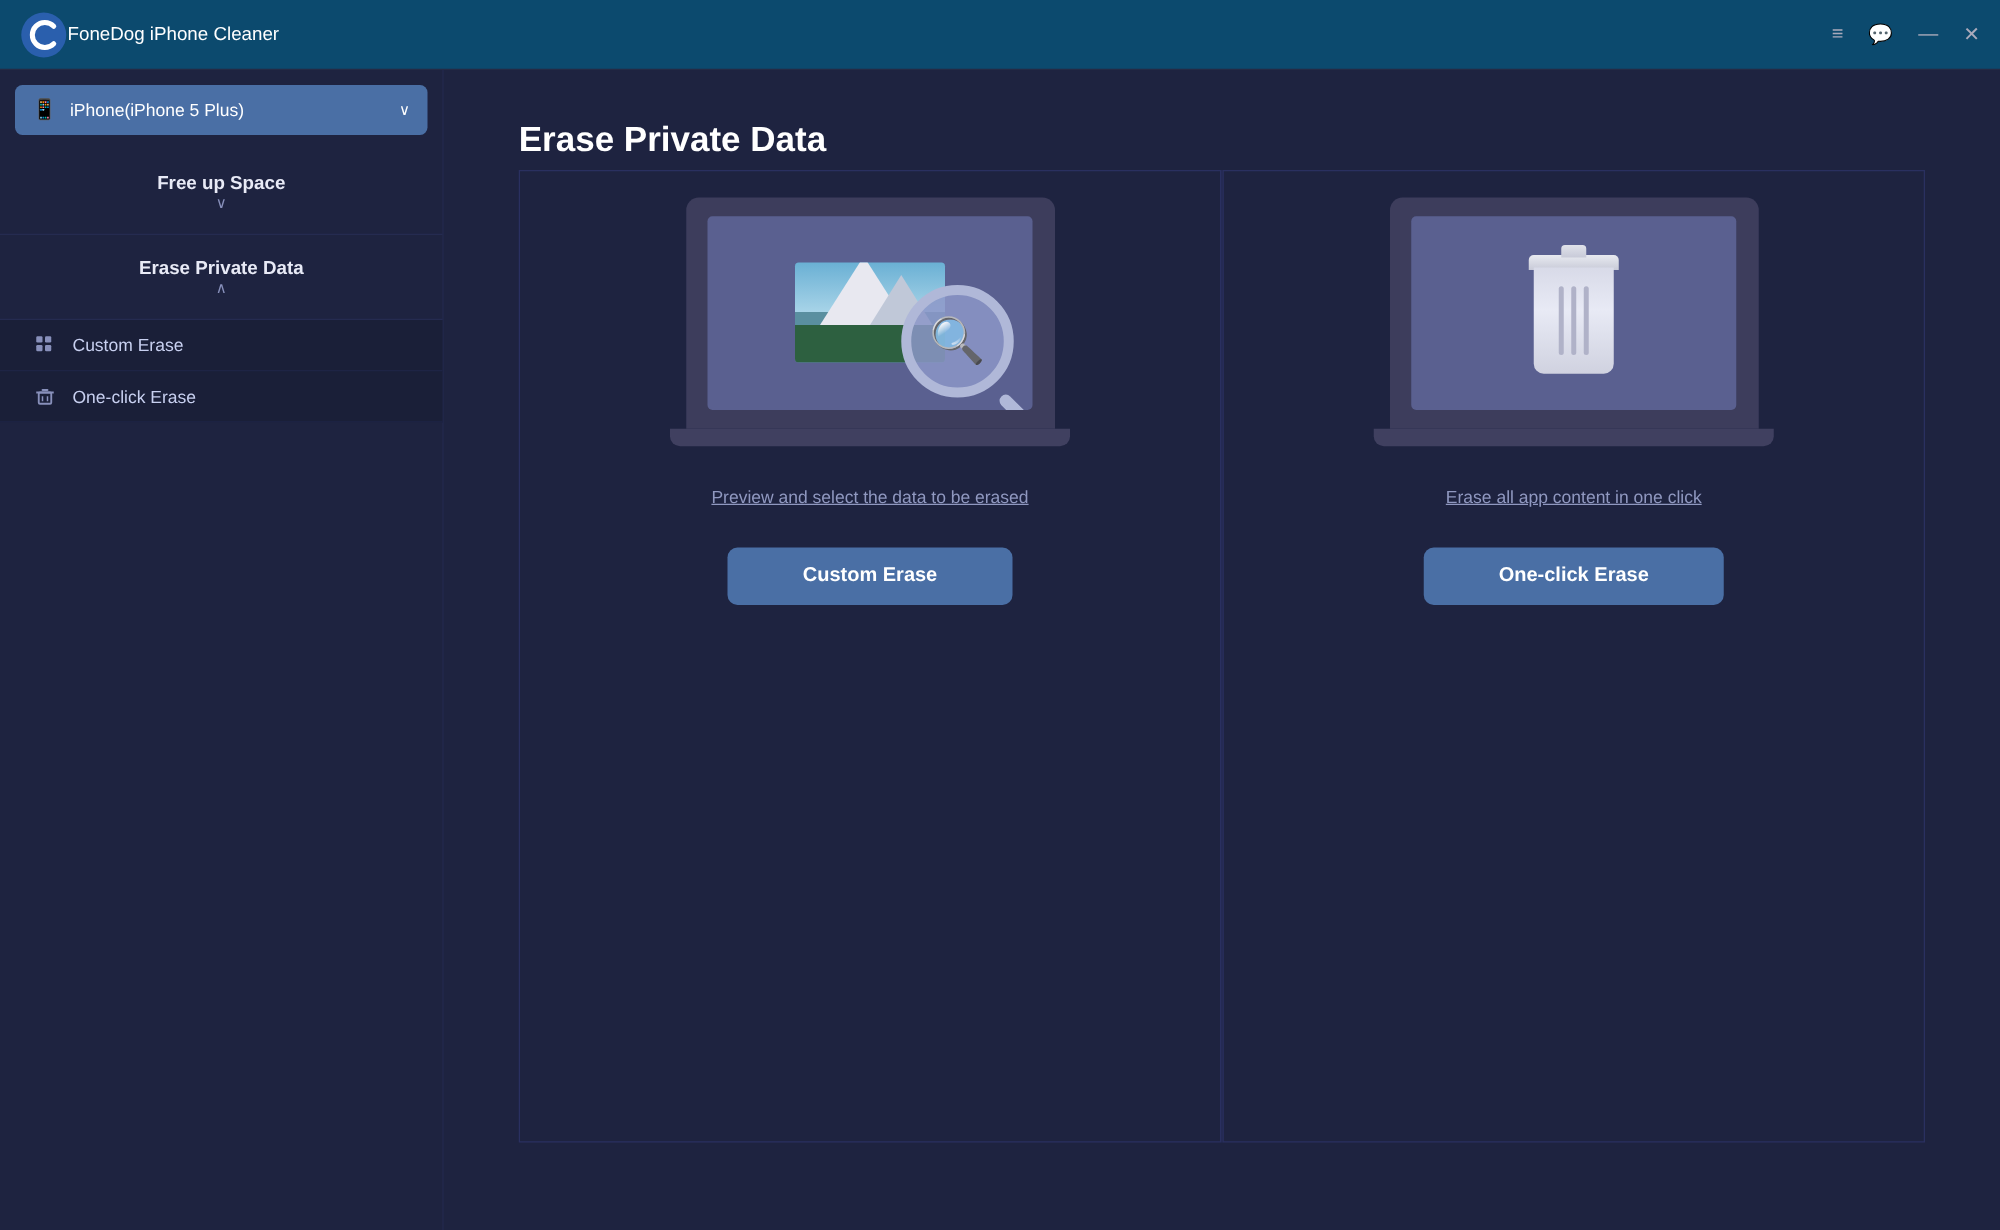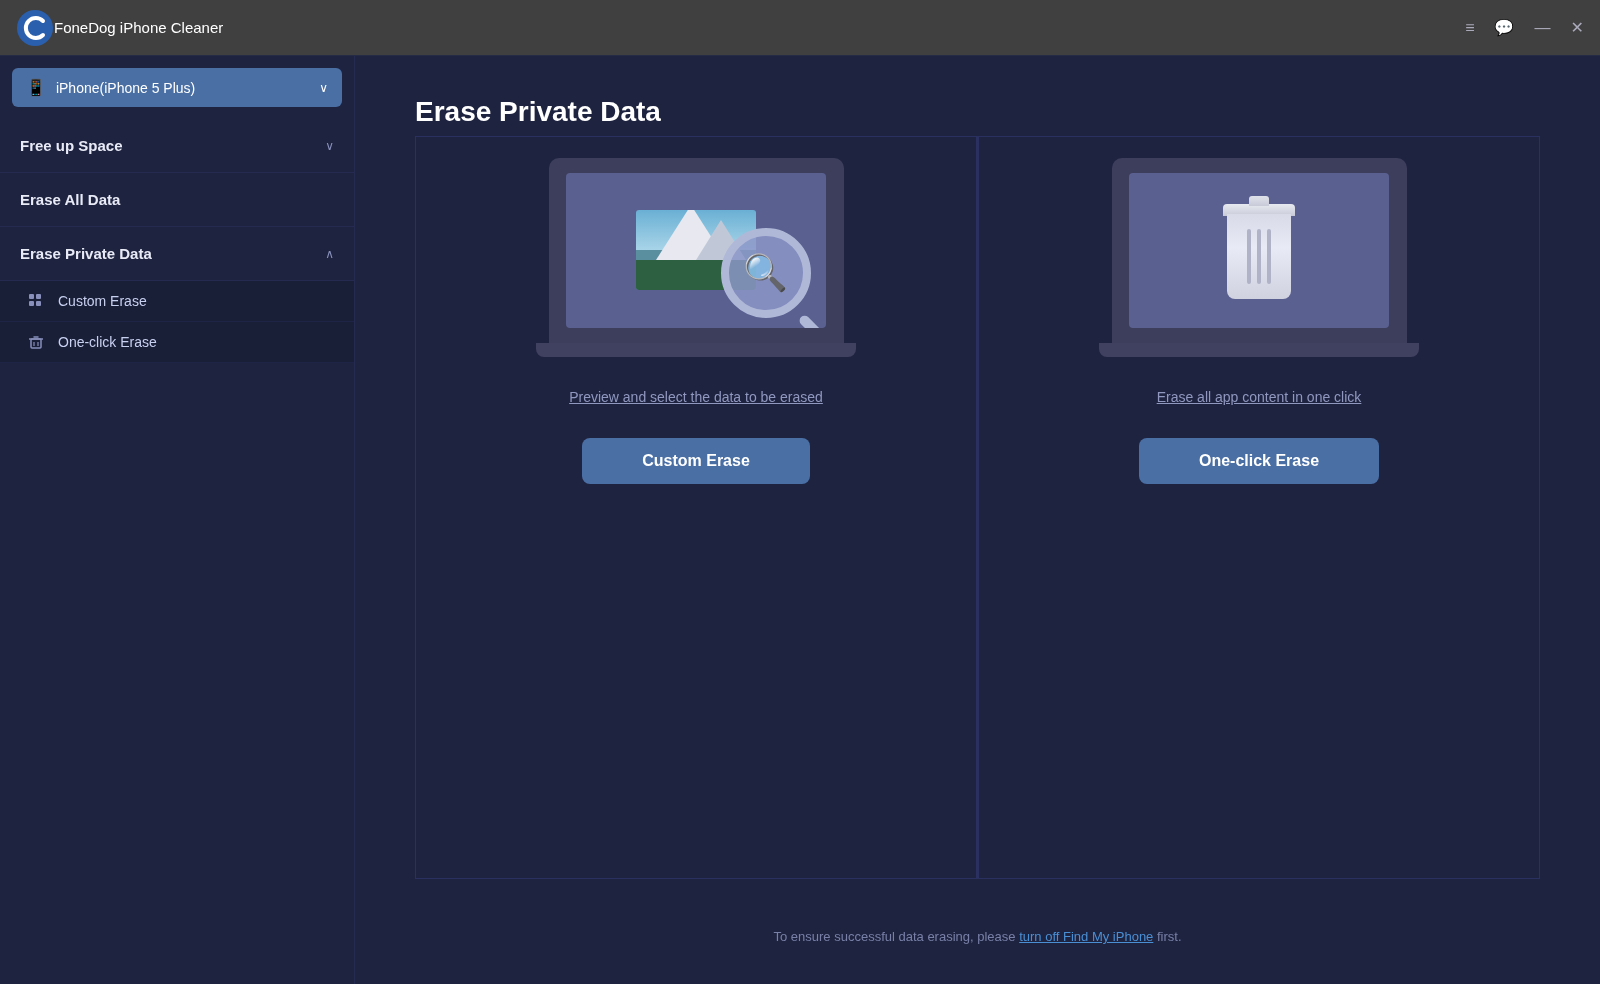--- a/index.html
+++ b/index.html
@@ -11,21 +11,21 @@
       color: #fff;
       overflow: hidden;
       display: flex;
       flex-direction: column;
     }
 
     
     .title-bar {
       display: flex;
       align-items: center;
-      background: #404040;
+      background: #0c4a6e;
       height: 56px;
       padding: 0 16px;
       border-bottom: 1px solid #252b45;
       flex-shrink: 0;
     }
     .title-bar-title {
       font-size: 15px;
       font-weight: 500;
       color: #fff;
       flex: 1;
@@ -89,20 +89,21 @@
       padding: 0;
     }
 
     .sidebar-item-header {
       display: flex;
       align-items: center;
       justify-content: space-between;
       padding: 18px 20px;
       cursor: pointer;
       border-bottom: 1px solid #252b50;
+      flex-direction: column;
     }
     .sidebar-item-label {
       font-size: 15px;
       font-weight: 700;
       color: #e8eaf6;
     }
     .sidebar-chevron {
       font-size: 12px;
       color: #8890bb;
     }
@@ -403,25 +404,20 @@
       <span class="device-selector-chevron">∨</span>
     </div>
 
     <div class="sidebar-section">
       <div class="sidebar-item-header">
         <span class="sidebar-item-label">Free up Space</span>
         <span class="sidebar-chevron">∨</span>
       </div>
     </div>
 
-    <div class="sidebar-section">
-      <div class="sidebar-item-header">
-        <span class="sidebar-item-label">Erase All Data</span>
-      </div>
-    </div>
 
     <div class="sidebar-section">
       <div class="sidebar-item-header">
         <span class="sidebar-item-label">Erase Private Data</span>
         <span class="sidebar-chevron">∧</span>
       </div>
       <div class="sidebar-sub-items">
 
         <div class="sidebar-sub-item">
           <span class="sidebar-sub-item-icon">
@@ -504,18 +500,15 @@
             </div>
             <div class="laptop-base"></div>
           </div>
         </div>
         <p class="card-description">Erase all app content in one click</p>
         <button class="card-button">One-click Erase</button>
       </div>
 
     </div>
 
-    <p class="footer-note">
-      <span>To ensure successful data erasing, please </span><span class="footer-link">turn off Find My iPhone</span><span> first.</span>
-    </p>
   </div>
 
 </div>
 
 </body></html>

